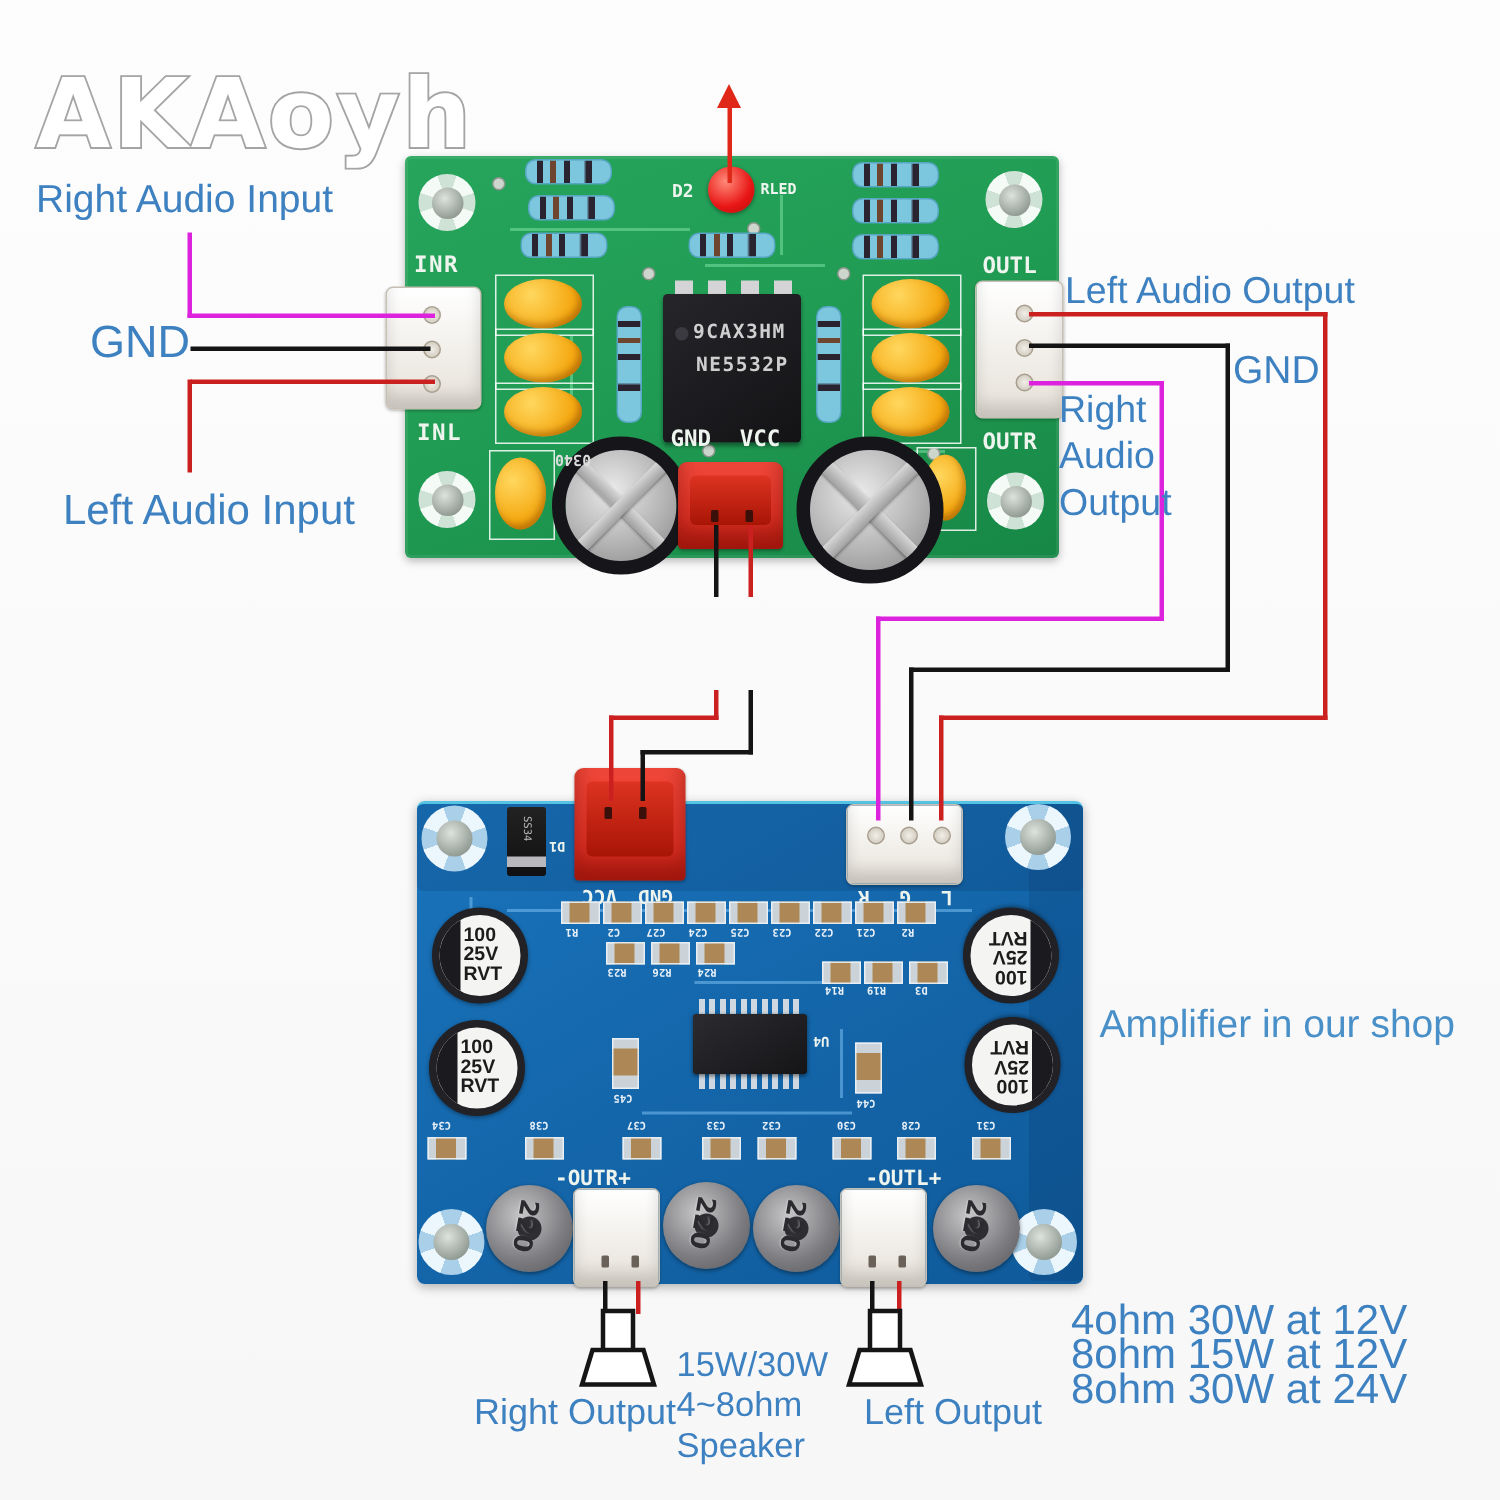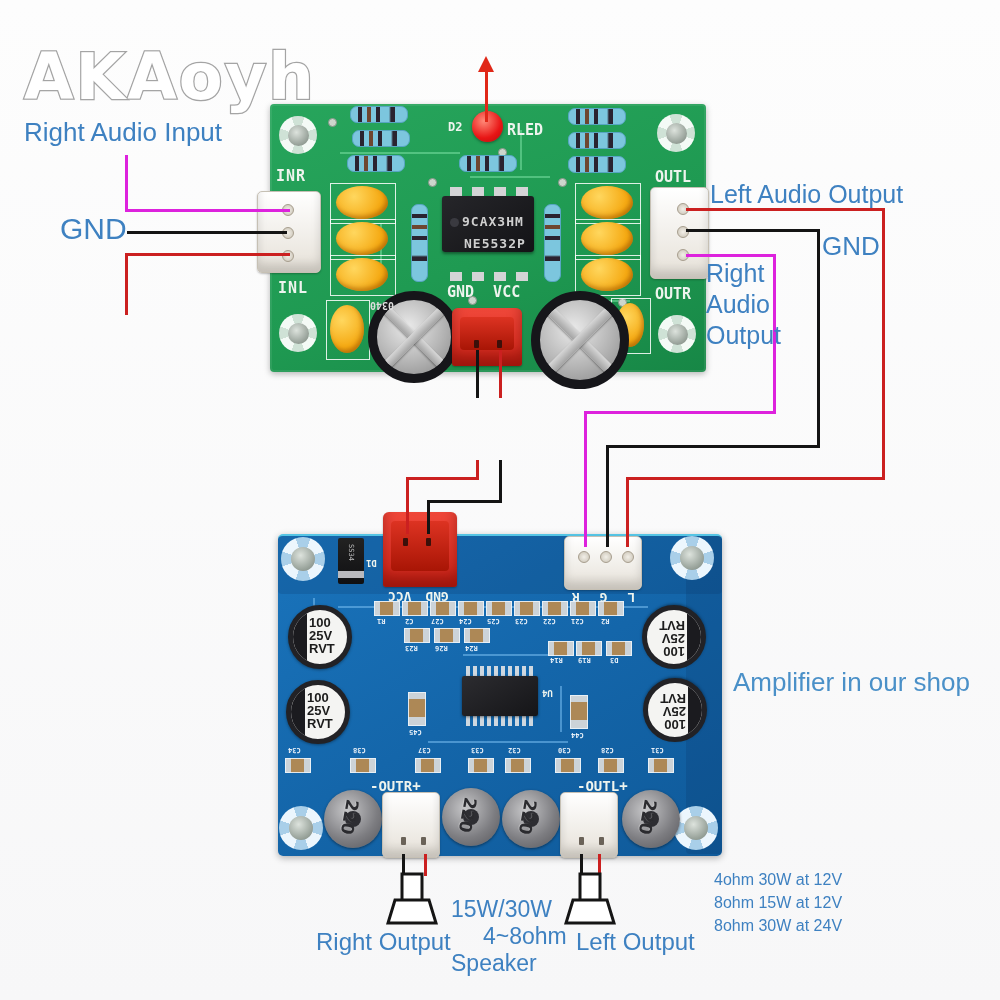--- a/index.html
+++ b/index.html
@@ -32,21 +32,21 @@
   
   .res-h{position:absolute;width:56px;height:15px;border-radius:7px;background-color:#7cc6de;border:1px solid #57a6c2;background-image:linear-gradient(90deg,transparent 0 7px,#2a2330 7px 11px,transparent 11px 16px,#6e4630 16px 20px,transparent 20px 25px,#2a2330 25px 29px,transparent 29px 38px,#2a2330 40px 44px,transparent 44px);}
   .res-v{position:absolute;width:15px;height:76px;border-radius:7px;background-color:#7cc6de;border:1px solid #57a6c2;background-image:linear-gradient(180deg,transparent 0 9px,#2a2330 9px 13px,transparent 13px 20px,#6e4630 20px 24px,transparent 24px 31px,#2a2330 31px 35px,transparent 35px 50px,#2a2330 52px 56px,transparent 56px);}
   
   .ycap{position:absolute;border-radius:50%;background:radial-gradient(circle at 35% 32%,#ffd75e,#f5a912 68%,#d68a08);box-shadow:inset -2px -3px 4px rgba(150,80,0,.5);}
   .skbox{position:absolute;border:1.5px solid rgba(255,255,255,.85);}
   
   .ecap{position:absolute;border-radius:50%;border:9px solid #16161a;background:radial-gradient(circle at 42% 36%,#eaeaea,#b5b5b5 55%,#868686);overflow:hidden;}
   .xbar{position:absolute;left:-10%;top:44%;width:120%;height:12%;background:linear-gradient(#d7d7d7,#a2a2a2);box-shadow:0 1px 2px rgba(0,0,0,.35);}
   
-  .ic{position:absolute;left:442px;top:196px;width:92px;height:56px;background:linear-gradient(145deg,#26262a,#131316);border-radius:3px;box-shadow:0 2px 3px rgba(0,0,0,.4);color:#cfcfcf;text-align:right;}
+  .ic{position:absolute;left:442px;top:196px;width:92px;height:99px;background:linear-gradient(145deg,#26262a,#131316);border-radius:3px;box-shadow:0 2px 3px rgba(0,0,0,.4);color:#cfcfcf;text-align:right;}
   .pinstrip{position:absolute;background:repeating-linear-gradient(90deg,#d4d4d6 0 12px,transparent 12px 22px);}
   .icfont{font-family:"DejaVu Sans Mono",monospace;font-size:13px;letter-spacing:1px;font-weight:bold;}
   
   .wconn{position:absolute;background:linear-gradient(#ffffff,#e6e1d8);border:1px solid #c6c0b4;border-radius:5px;box-shadow:inset 0 -8px 10px rgba(0,0,0,.14),0 1px 2px rgba(0,0,0,.25);}
   .cpin{position:absolute;width:10px;height:10px;border-radius:50%;background:radial-gradient(#f2efe8,#c9c2b4);border:1px solid #a79e8e;}
   .rconn{position:absolute;background:linear-gradient(#f0483a,#cf2418);border-radius:6px 6px 3px 3px;box-shadow:inset 0 -12px 14px rgba(110,8,0,.5),0 1px 2px rgba(0,0,0,.3);}
   .rslot{position:absolute;left:8px;right:8px;top:9px;bottom:16px;background:linear-gradient(#dd3322,#a81505);border-radius:4px;}
   .rpin{position:absolute;width:5px;height:8px;background:#3c100a;border-radius:1px;}
   
   .diode{position:absolute;background:linear-gradient(#222,#101012);border-radius:2px;color:#c9c9c9;}
@@ -110,21 +110,21 @@
   <div class="res-h" style="left:347px;top:155px;"></div>
   <div class="res-h" style="left:568px;top:108px;"></div>
   <div class="res-h" style="left:568px;top:132px;"></div>
   <div class="res-h" style="left:568px;top:156px;"></div>
   <div class="res-h" style="left:459px;top:155px;"></div>
   <div class="res-v" style="left:411px;top:204px;"></div>
   <div class="res-v" style="left:544px;top:204px;"></div>
 
   <div class="abs" style="left:472px;top:111px;width:31px;height:31px;border-radius:50%;background:radial-gradient(circle at 38% 32%,#ff8a78,#e81515 60%,#b40c0c);box-shadow:0 1px 3px rgba(0,0,0,.4);"></div>
   <span class="sk" style="left:448px;top:120px;font-size:12px;">D2</span>
-  <span class="sk" style="left:507px;top:121px;font-size:15px;">RLED</span>
+  <span class="sk" style="left:507px;top:121px;font-size:10px;">RLED</span>
 
   <div class="skbox" style="left:330px;top:183px;width:64px;height:39px;"></div>
   <div class="ycap" style="left:336px;top:186px;width:52px;height:33px;"></div>
   <div class="skbox" style="left:330px;top:219px;width:64px;height:39px;"></div>
   <div class="ycap" style="left:336px;top:222px;width:52px;height:33px;"></div>
   <div class="skbox" style="left:330px;top:255px;width:64px;height:39px;"></div>
   <div class="ycap" style="left:336px;top:258px;width:52px;height:33px;"></div>
   <div class="skbox" style="left:575px;top:183px;width:64px;height:39px;"></div>
   <div class="ycap" style="left:581px;top:186px;width:52px;height:33px;"></div>
   <div class="skbox" style="left:575px;top:219px;width:64px;height:39px;"></div>
@@ -377,34 +377,35 @@
 
   <svg class="spk" style="left:386px;top:872px;" width="52" height="54" viewBox="0 0 52 54">
     <path d="M16 2 H36 V28 H16 Z M9 28 H43 L50 51 H2 Z" fill="#ffffff" stroke="#151515" stroke-width="3" stroke-linejoin="miter"></path>
   </svg>
   <svg class="spk" style="left:564px;top:872px;" width="52" height="54" viewBox="0 0 52 54">
     <path d="M16 2 H36 V28 H16 Z M9 28 H43 L50 51 H2 Z" fill="#ffffff" stroke="#151515" stroke-width="3" stroke-linejoin="miter"></path>
   </svg>
 
   <div class="ann" style="left:24px;top:118px;font-size:26px;">Right Audio Input</div>
   <div class="ann" style="left:60px;top:212px;font-size:30px;">GND</div>
+  <div class="ann" style="left:42px;top:324px;font-size:28px;">Left Audio Input</div>
   <div class="ann" style="left:710px;top:180px;font-size:25px;">Left Audio Output</div>
   <div class="ann" style="left:822px;top:232px;font-size:26px;">GND</div>
   <div class="ann" style="left:706px;top:258px;font-size:25px;line-height:31px;">
     <span style="display:block;">Right</span>
     <span style="display:block;">Audio</span>
     <span style="display:block;">Output</span>
   </div>
   <div class="ann" style="left:733px;top:668px;font-size:26px;color:#4a90c8;">Amplifier in our shop</div>
   <div class="ann" style="left:316px;top:928px;font-size:24px;">Right Output</div>
   <div class="ann" style="left:451px;top:896px;font-size:23px;line-height:27px;">
     <span style="display:block;">15W/30W</span>
-    <span style="display:block;margin-left:32px;">4~8ohm</span>
+    <span style="display:block;">4~8ohm</span>
     <span style="display:block;">Speaker</span>
   </div>
   <div class="ann" style="left:576px;top:928px;font-size:24px;">Left Output</div>
-  <div class="ann" style="left:714px;top:868px;font-size:16px;line-height:23px;">
+  <div class="ann" style="left:714px;top:868px;font-size:28px;line-height:23px;">
     <span style="display:block;">4ohm 30W at 12V</span>
     <span style="display:block;">8ohm 15W at 12V</span>
     <span style="display:block;">8ohm 30W at 24V</span>
   </div>
 
 </div>
 
 </body></html>

